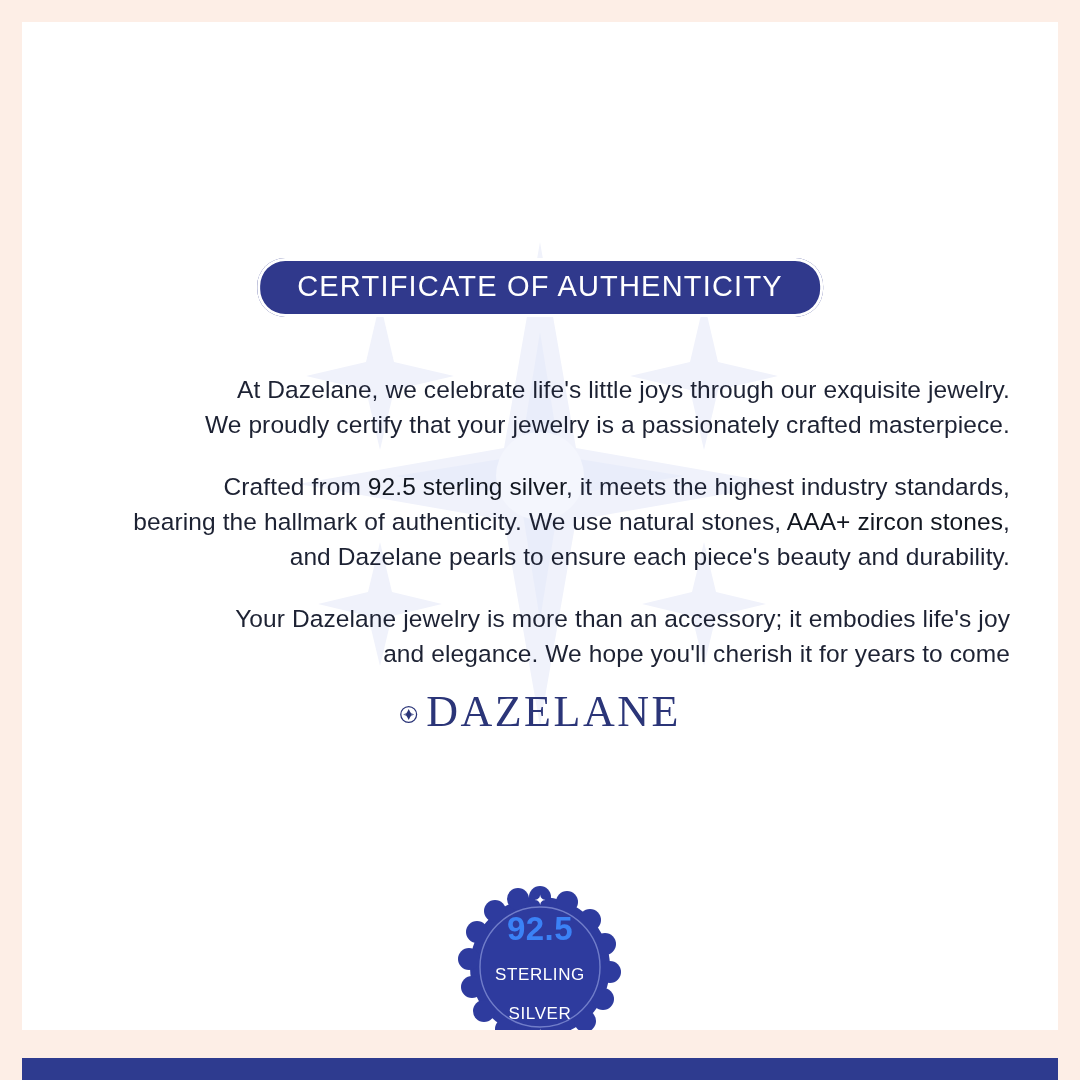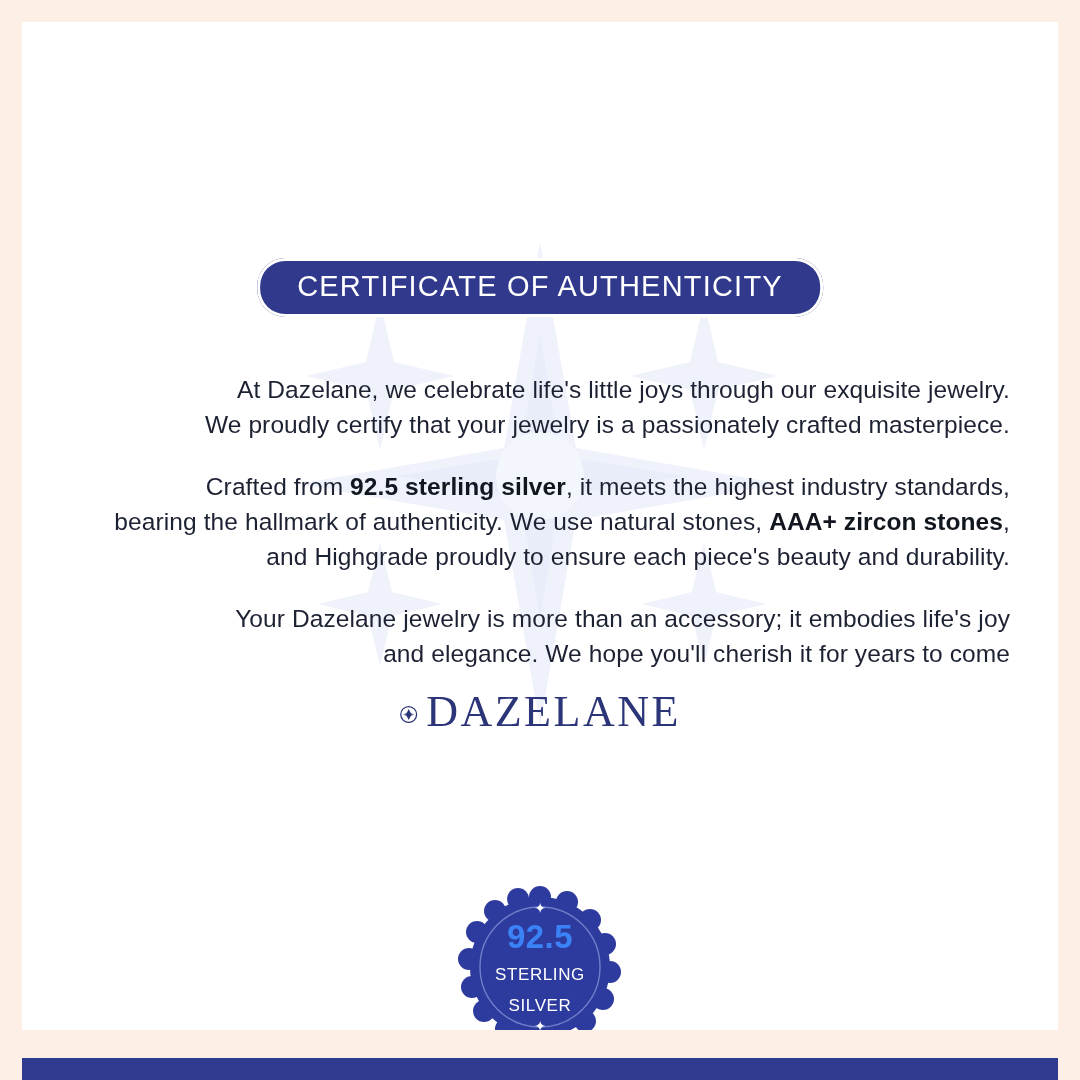--- a/index.html
+++ b/index.html
@@ -77,21 +77,21 @@
     line-height: 35px;
     letter-spacing: 0.1px;
   }
   .body-text p {
     margin: 0 0 27px 0;
   }
   .body-text p:last-child {
     margin-bottom: 8px;
   }
   .body-text b {
-    font-weight: bold;
+    font-weight: normal;
     color: #11161f;
   }
   .brand {
     position: absolute;
     left: 50%;
     top: 668px;
     transform: translateX(-50%);
     display: flex;
     align-items: center;
     gap: 8px;
@@ -133,21 +133,21 @@
   }
   .badge-num {
     color: #3b82f6;
     font-size: 33px;
     font-weight: bold;
     letter-spacing: 0.5px;
   }
   .badge-sub {
     font-size: 17px;
     letter-spacing: 0.6px;
-    margin-top: 12px;
+    margin-top: 20px;
   }
   .spark {
     font-size: 14px;
     color: #ffffff;
     line-height: 1;
   }
   .spark.top { margin-bottom: 4px; }
   .spark.bottom { margin-top: 4px; }
 </style>
 </head>
@@ -166,21 +166,21 @@
         <path d="M444 90 L458 150 L518 164 L458 178 L444 238 L430 178 L370 164 L430 150 Z"></path>
         <path d="M120 330 L132 380 L182 392 L132 404 L120 454 L108 404 L58 392 L108 380 Z"></path>
         <path d="M444 330 L456 380 L506 392 L456 404 L444 454 L432 404 L382 392 L432 380 Z"></path>
       </g>
     </svg>
 
     <div class="title-pill">CERTIFICATE OF AUTHENTICITY</div>
 
     <div class="body-text" id="body-text">
         <p><span>At Dazelane, we celebrate life's little joys through our exquisite jewelry.</span><br><span>We proudly certify that your jewelry is a passionately crafted masterpiece.</span></p>
-        <p><span>Crafted from </span><b>92.5 sterling silver</b><span>, it meets the highest industry standards,</span><br><span>bearing the hallmark of authenticity. We use natural stones, </span><b>AAA+ zircon stones</b><span>,</span><br><span>and Highgrade proudly to ensure each piece's beauty and durability.</span></p>
+        <p><span>Crafted from </span><b>92.5 sterling silver</b><span>, it meets the highest industry standards,</span><br><span>bearing the hallmark of authenticity. We use natural stones, </span><b>AAA+ zircon stones</b><span>,</span><br><span>and Dazelane pearls to ensure each piece's beauty and durability.</span></p>
         <p><span>Your Dazelane jewelry is more than an accessory; it embodies life's joy</span><br><span>and elegance. We hope you'll cherish it for years to come</span></p>
       </div>
 
     <div class="brand">
       <svg class="brand-mark" viewBox="0 0 24 24" xmlns="http://www.w3.org/2000/svg">
         <circle cx="12" cy="12" r="10" fill="none" stroke="#2b3578" stroke-width="1.6"></circle>
         <path d="M12 5 L15.5 12 L12 19 L8.5 12 Z" fill="#2b3578"></path>
         <path d="M5 12 L12 8.5 L19 12 L12 15.5 Z" fill="#2b3578" opacity="0.65"></path>
       </svg>
       <span class="brand-name">DAZELANE</span>

